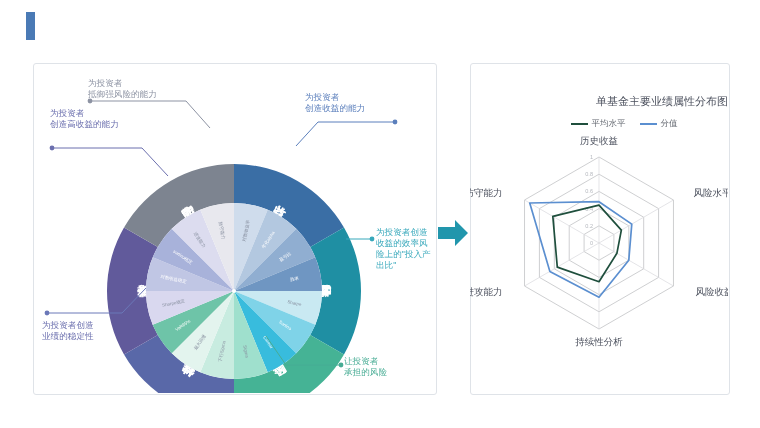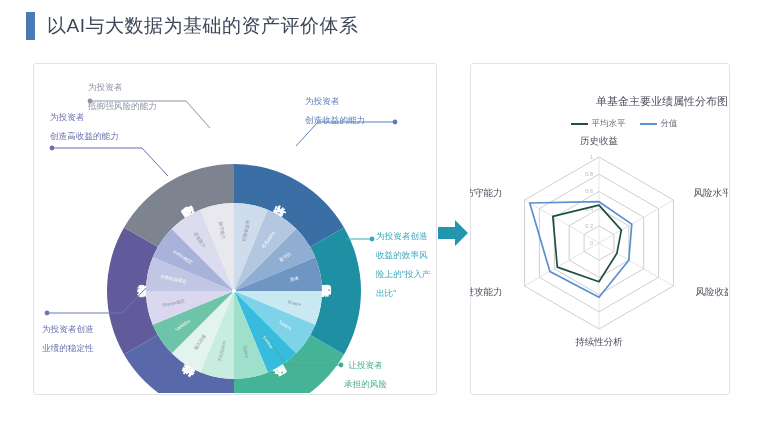--- a/index.html
+++ b/index.html
@@ -18,41 +18,40 @@
   #panel-right{left:470px;top:63px;width:258px;height:330px;}
   
   .arrow{position:absolute;left:438px;top:218px;width:30px;height:30px;}
   
   #donut-wrap{position:absolute;left:33px;top:63px;width:402px;height:330px;}
   .donut-svg{position:absolute;left:0;top:0;}
   .ring-label{font-size:12.5px;fill:#ffffff;font-weight:bold;}
   .inner-label{font-size:4.4px;fill:#ffffff;}
   .inner-label-d{font-size:4.4px;fill:#8890a0;}
   
-  .callout{position:absolute;font-size:8.6px;line-height:19px;white-space:pre-line;}
+  .callout{position:absolute;font-size:8.6px;line-height:11px;white-space:pre-line;}
   .c-purple{color:#6b6fae;}
   .c-blue{color:#5b7fbc;}
   .c-teal{color:#37a8bb;}
-  .c-green{color:#47ac94;text-align:center;}
+  .c-green{color:#47ac94;}
   .c-gray{color:#8d93a3;}
   
   #radar-wrap{position:absolute;left:470px;top:63px;width:258px;height:330px;}
   .radar-title{position:absolute;left:0;top:31px;width:258px;text-align:right;font-size:11px;color:#4a4f5c;}
   .radar-legend{position:absolute;left:0;top:55px;width:308px;display:flex;justify-content:center;gap:14px;align-items:center;font-size:8.5px;color:#62676f;}
   .lg-item{display:flex;align-items:center;gap:4px;}
   .lg-line{display:block;width:17px;height:2px;}
   .axis-name{font-size:9.5px;fill:#4a4f5c;}
   .tickval{font-size:5.6px;fill:#b6b9bf;}
 </style>
 </head>
 <body>
 
 <div class="title-bar">
   <div class="title-accent" style="background: rgb(74, 122, 181);"></div>
-  <div class="title-text">以AI与大数据为基础的资产评价体系</div>
 </div>
 
 <div class="panel" id="panel-left"></div>
 <div class="panel" id="panel-right"></div>
 
 <div id="donut-wrap">
   <svg class="donut-svg" width="402" height="330" viewBox="0 0 402 330">
     <g id="donut-groups">
         <path d="M201,101 A127,127 0 0 1 310.9852262806237,164.5 L277.21023553303064,184 A88,88 0 0 0 201,140 Z" fill="#3a6ea5"></path>
         <text x="254.75" y="134.90226909317283" text-anchor="middle" dominant-baseline="central" class="ring-label" transform="rotate(30,254.75,134.90226909317283)" style="writing-mode:vertical-rl;">收益</text>

